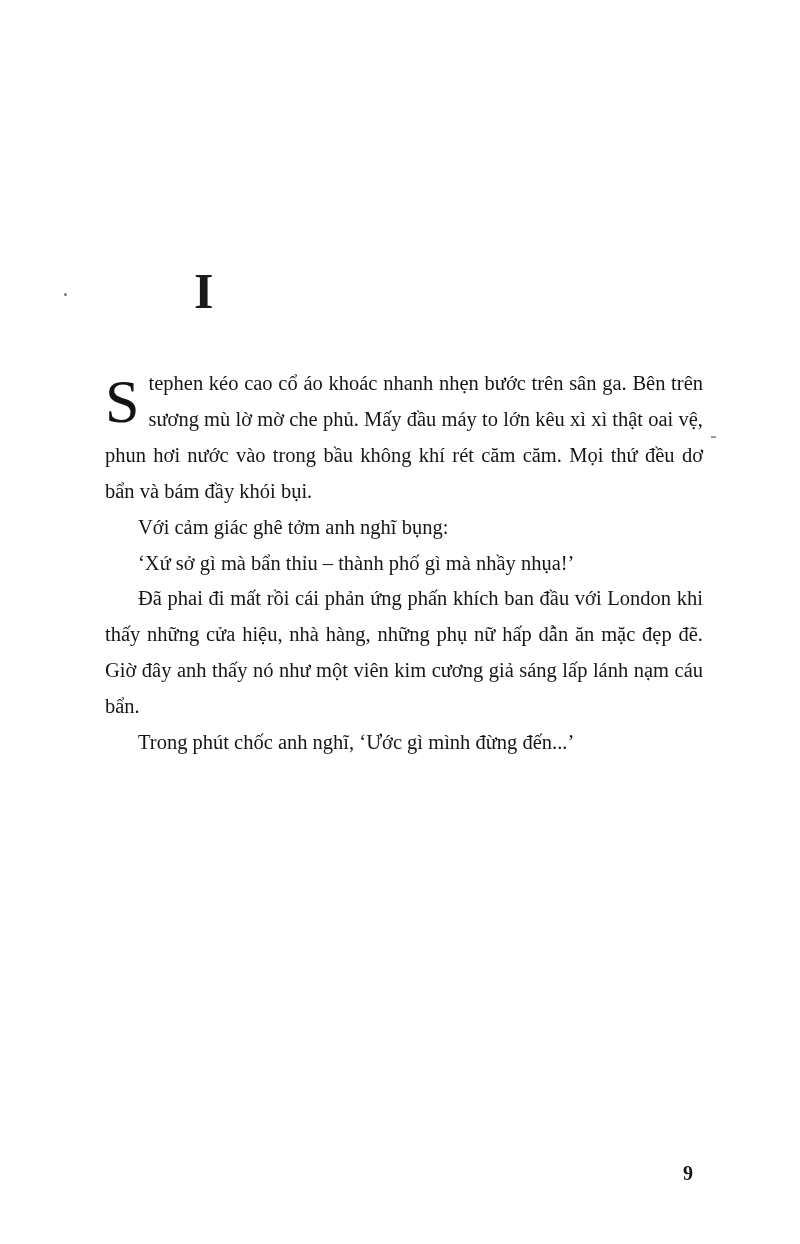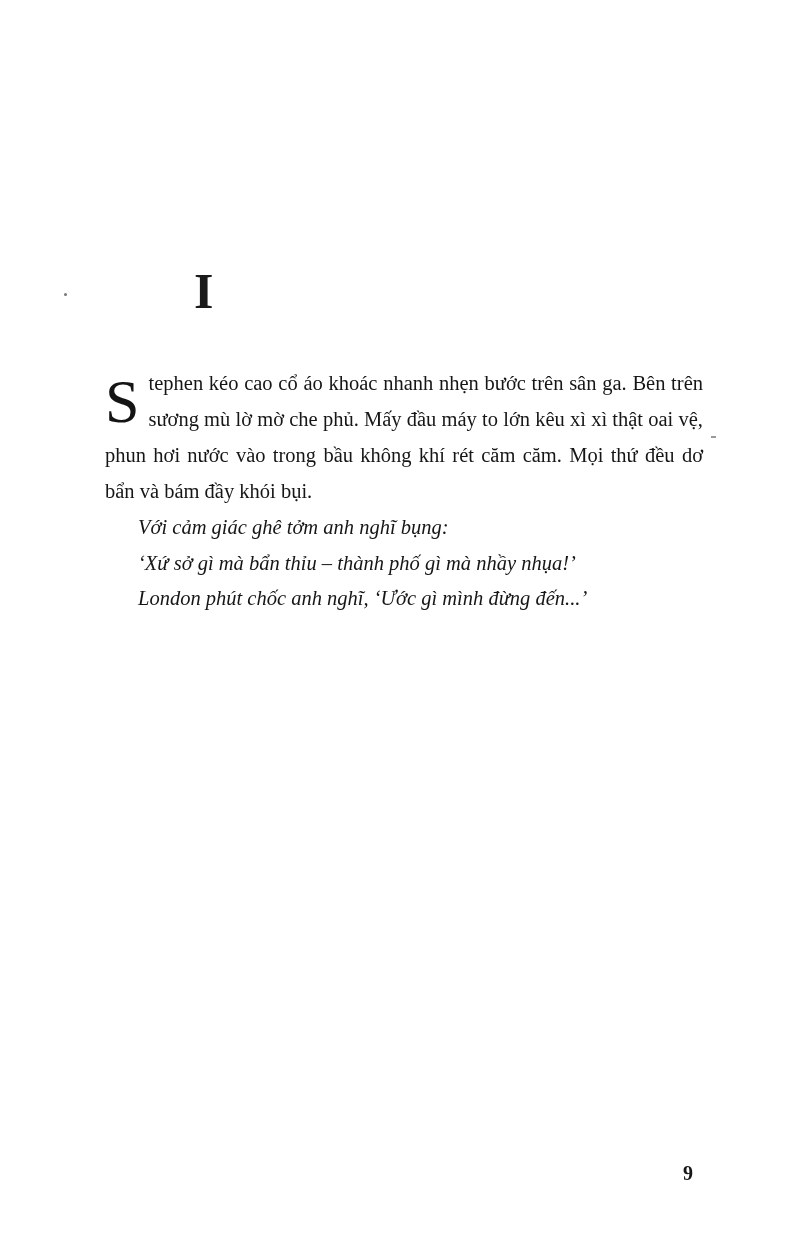--- a/index.html
+++ b/index.html
@@ -37,21 +37,20 @@
     font-size: 20.5px;
     line-height: 35.9px;
     text-align: justify;
     color: #161616;
   }
   .para {
     margin: 0;
   }
   .para.indented {
     text-indent: 33px;
-    font-style: italic;
   }
   .dropcap {
     float: left;
     font-size: 62px;
     line-height: 58px;
     padding-top: 6px;
     margin-right: 9px;
     font-weight: normal;
     color: #141414;
   }
@@ -87,17 +86,18 @@
 <div class="page">
   <div class="artifact-dot-left"></div>
   <div class="artifact-dash-right"></div>
 
   <div class="chapter-numeral">I</div>
 
   <div class="text-block" id="paragraphs">
       <p class="para first"><span class="dropcap">S</span>tephen kéo cao cổ áo khoác nhanh nhẹn bước trên sân ga. Bên trên sương mù lờ mờ che phủ. Mấy đầu máy to lớn kêu xì xì thật oai vệ, phun hơi nước vào trong bầu không khí rét căm căm. Mọi thứ đều dơ bẩn và bám đầy khói bụi.</p>
       <p class="para indented">Với cảm giác ghê tởm anh nghĩ bụng:</p>
       <p class="para indented">‘Xứ sở gì mà bẩn thỉu – thành phố gì mà nhầy nhụa!’</p>
-      <p class="para indented">London phút chốc anh nghĩ, ‘Ước gì mình đừng đến...’</p>
+      <p class="para indented">Đã phai đi mất rồi cái phản ứng phấn khích ban đầu với London khi thấy những cửa hiệu, nhà hàng, những phụ nữ hấp dẫn ăn mặc đẹp đẽ. Giờ đây anh thấy nó như một viên kim cương giả sáng lấp lánh nạm cáu bẩn.</p>
+      <p class="para indented">Trong phút chốc anh nghĩ, ‘Ước gì mình đừng đến...’</p>
     </div>
 
   <div class="page-number">9</div>
 </div>
 
 </body></html>

